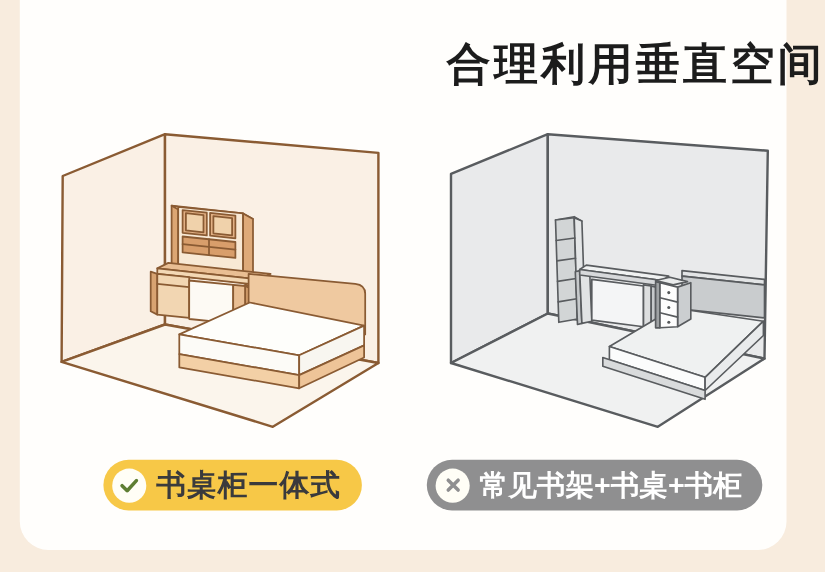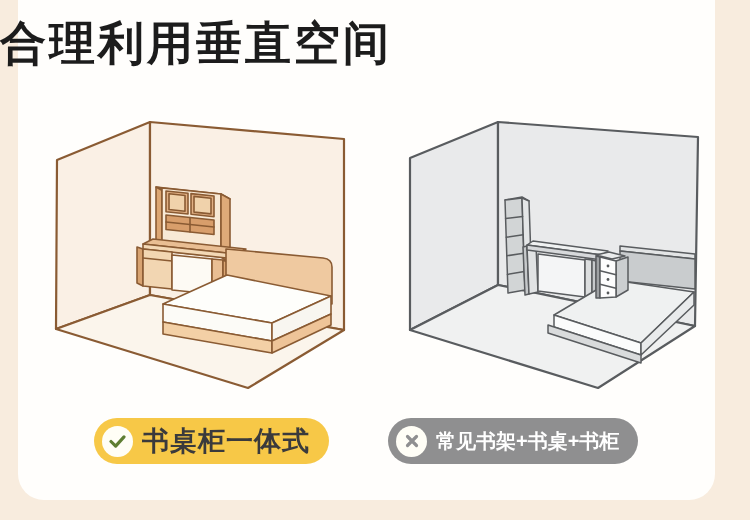--- a/index.html
+++ b/index.html
@@ -6,40 +6,40 @@
   body {
     width:750px; height:520px; position:relative; overflow:hidden;
     background:#F8ECDE;
     font-family:"Liberation Sans", sans-serif;
   }
   .card {
     position:absolute; left:18px; top:0; width:697px; height:500px;
     background:#FFFEFC; border-radius:0 0 26px 26px;
   }
   .title {
-    position:absolute; top:13px; left:0; width:750px; text-align:left;
-    font-size:46px; font-weight:800; color:#1C1C1C; letter-spacing:3px;
+    position:absolute; top:31px; left:0; width:750px; text-align:right;
+    font-size:40px; font-weight:800; color:#1C1C1C; letter-spacing:3px;
   }
   .room { position:absolute; top:108px; }
   .room.left-room  { left:40px;  }
   .room.right-room { left:388px; }
   .badge {
     position:absolute; top:418px; height:46px; border-radius:23px;
     display:inline-flex; align-items:center; gap:9px;
     padding:0 19px 0 8px; box-sizing:border-box;
   }
   .badge .dot {
     width:31px; height:31px; border-radius:50%; background:#FFFEF6;
     display:flex; align-items:center; justify-content:center; flex:0 0 auto;
   }
   .badge .label { font-weight:700; white-space:nowrap;text-align:center; }
   .badge.yes { left:94px;  background:#F7C847; }
   .badge.yes .label { font-size:27px; color:#3A3A3C; letter-spacing:1px; }
   .badge.no  { left:388px; background:#8F8F90; }
-  .badge.no  .label { font-size:20px; color:#FFFFFF; letter-spacing:0; }
+  .badge.no  .label { font-size:26px; color:#FFFFFF; letter-spacing:0; }
 </style>
 </head>
 <body>
 
 <div class="card"></div>
 
 <div class="title">合理利用垂直空间</div>
 
 <svg class="room left-room" width="320" height="290" viewBox="0 0 320 290">
   <g stroke="#8A5B33" stroke-width="2.2" stroke-linejoin="round" stroke-linecap="round">

